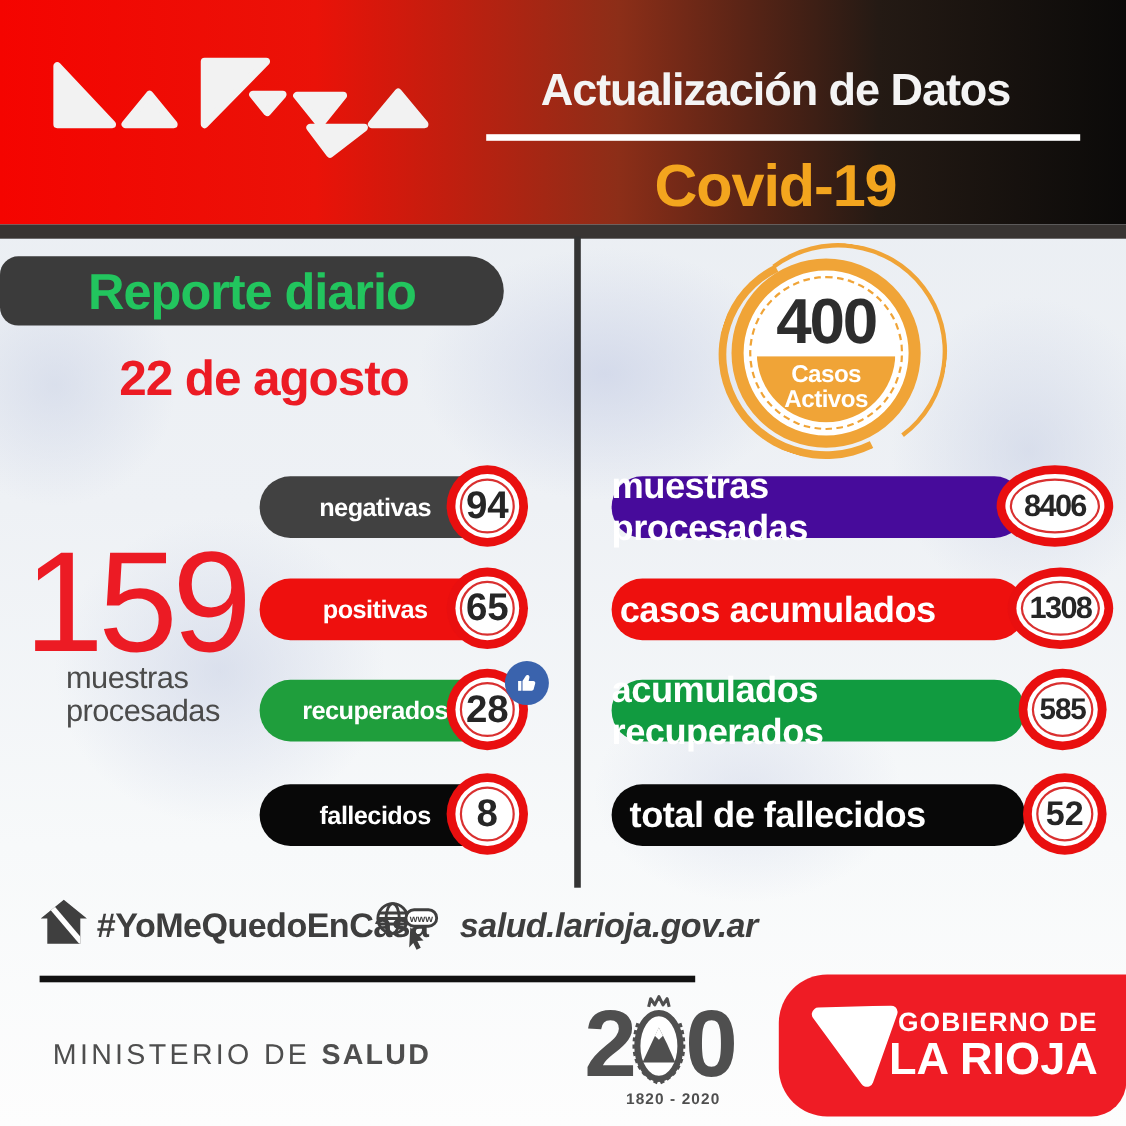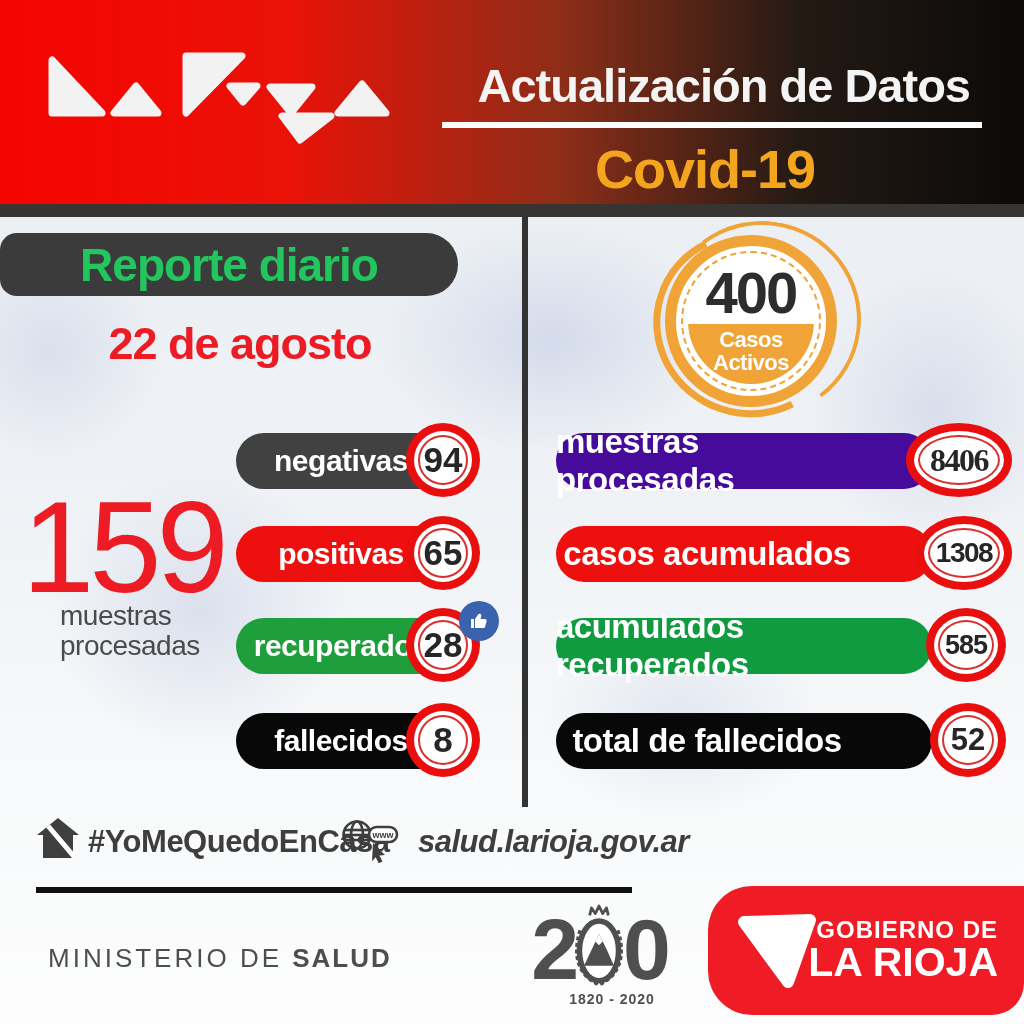--- a/index.html
+++ b/index.html
@@ -5,41 +5,41 @@
   html,body{margin:0;padding:0;}
   body{font-family:"Liberation Sans","DejaVu Sans",sans-serif;}
   #canvas{position:relative;width:1024px;height:1024px;overflow:hidden;background:linear-gradient(180deg,#e9edf2 0%,#eef1f5 45%,#f7f9fa 75%,#fdfdfd 100%);}
 
   
   .header{position:absolute;left:0;top:0;width:1024px;height:204px;
     background:linear-gradient(90deg,#f50400 0%,#ea1208 28%,#8c2e18 55%,#241a14 78%,#0b0a09 100%);}
   .header-strip{position:absolute;left:0;top:204px;width:1024px;height:13px;background:#383432;}
   .logo-svg{position:absolute;left:46px;top:50px;}
   .tagline{position:absolute;left:50px;top:122px;font-size:27px;color:#f3f3f3;font-weight:400;letter-spacing:.5px;}
-  .hdr-title{position:absolute;left:440px;top:58px;width:530px;text-align:right;color:#f4f4f4;font-size:47px;font-weight:800;letter-spacing:-1px;}
+  .hdr-title{position:absolute;left:440px;top:58px;width:530px;text-align:center;color:#f4f4f4;font-size:41px;font-weight:800;letter-spacing:-1px;}
   .hdr-underline{position:absolute;left:442px;top:122px;width:540px;height:6px;background:#ffffff;}
   .hdr-covid{position:absolute;left:440px;top:138px;width:530px;text-align:center;color:#f3a51e;font-size:54px;font-weight:800;letter-spacing:-1px;}
 
   
   .blob{position:absolute;border-radius:50%;pointer-events:none;}
   .b1{left:380px;top:225px;width:340px;height:230px;background:radial-gradient(closest-side,rgba(196,204,228,.6),rgba(196,204,228,0));}
   .b2{left:50px;top:470px;width:300px;height:280px;background:radial-gradient(closest-side,rgba(199,207,228,.55),rgba(199,207,228,0));}
   .b3{left:810px;top:270px;width:250px;height:280px;background:radial-gradient(closest-side,rgba(199,207,228,.55),rgba(199,207,228,0));}
   .b4{left:540px;top:620px;width:280px;height:200px;background:radial-gradient(closest-side,rgba(203,210,230,.45),rgba(203,210,230,0));}
   .b5{left:-60px;top:240px;width:220px;height:220px;background:radial-gradient(closest-side,rgba(199,207,228,.5),rgba(199,207,228,0));}
 
   
   .report-pill{position:absolute;left:0;top:233px;width:458px;height:63px;background:#3b3b3b;border-radius:18px 34px 34px 18px;
     display:flex;align-items:center;justify-content:center;color:#22c55e;font-size:46px;font-weight:800;letter-spacing:-1px;}
   .report-date{position:absolute;left:60px;top:318px;width:360px;text-align:center;color:#ec1b24;font-size:45px;font-weight:800;letter-spacing:-1px;}
   .big-num{position:absolute;left:22px;top:482px;font-size:130px;line-height:1;font-weight:400;color:#ec1b24;letter-spacing:-5px;}
   .big-num-label{position:absolute;left:60px;top:601px;font-size:28px;line-height:30px;color:#4b4b4b;font-weight:400;letter-spacing:-.5px;}
 
   .pill{position:absolute;height:56px;border-radius:30px;display:flex;align-items:center;color:#fff;font-weight:700;letter-spacing:-.5px;}
-  .pill-l{left:236px;width:234px;justify-content:center;padding-right:24px;font-size:30px;box-sizing:border-box;}
+  .pill-l{left:236px;width:234px;justify-content:center;padding-right:24px;font-size:23px;box-sizing:border-box;}
   .pill-r{left:556px;width:376px;justify-content:center;padding-right:74px;font-size:33px;box-sizing:border-box;}
   .c-gray{background:#414141}.c-red{background:#ee100e}.c-green-a{background:#1f9e3c}
   .c-black{background:#080808}.c-purple{background:#470b9b}.c-green-b{background:#119b40}
 
   .badge{position:absolute;background:#e90f0f;border-radius:50%;}
   .badge .inner{position:absolute;inset:8px;background:#fff;border-radius:50%;display:flex;align-items:center;justify-content:center;}
   .badge .inner::before{content:'';position:absolute;inset:4px;border:2px solid #d93030;border-radius:50%;}
   .badge .num{font-weight:800;color:#262626;position:relative;}
   .bl{left:406px;width:74px;height:74px;}
   .bl .num{font-size:35px;}
@@ -167,21 +167,21 @@
         <span>Casos</span>
         <span>Activos</span>
       </div>
     </div>
     <div class="active-dash"></div>
   </div>
 
   <div class="pill pill-r c-purple" style="top:433px">muestras procesadas</div>
   <div class="badge br" style="top:423px;left:906px;width:106px;">
     <div class="inner">
-        <span class="num" style="font-size:32px;letter-spacing:-1.5px;font-family:Liberation Serif, serif;">8406</span>
+        <span class="num" style="font-size:28px;letter-spacing:-1.5px;">8406</span>
       </div>
   </div>
 
   <div class="pill pill-r c-red" style="top:526px">casos acumulados</div>
   <div class="badge br" style="top:516px;left:916px;width:96px;">
     <div class="inner">
         <span class="num" style="font-size:28px;letter-spacing:-1.5px;">1308</span>
       </div>
   </div>
 

